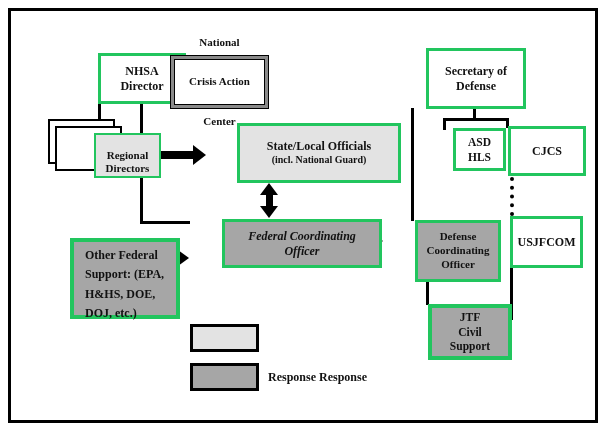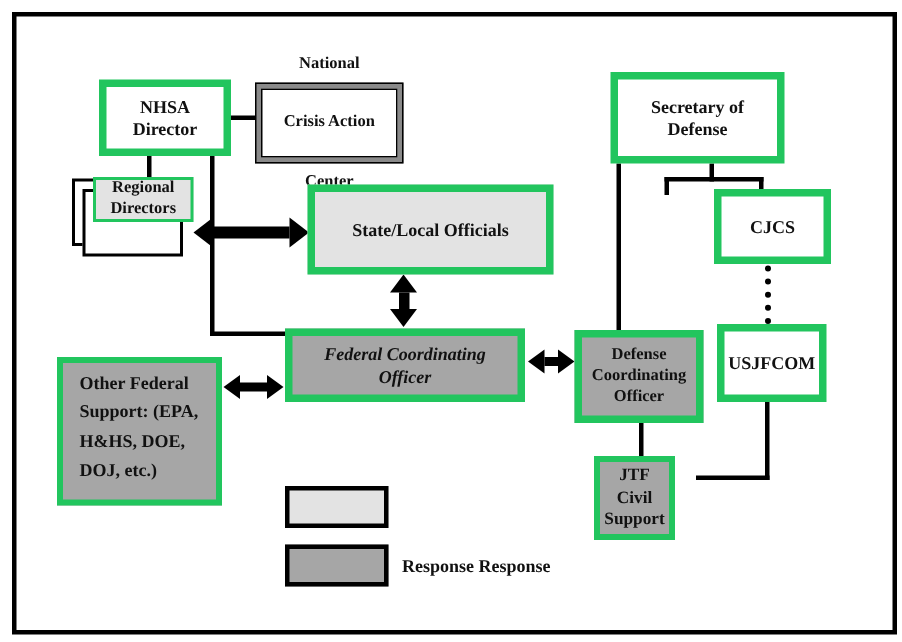--- a/index.html
+++ b/index.html
@@ -7,23 +7,23 @@
     position:relative; width:601px; height:428px; background:#ffffff;
     font-family:"Liberation Serif","DejaVu Serif",serif; color:#111;
     overflow:hidden;
   }
   .frame {
     position:absolute; left:8px; top:8px; width:590px; height:415px;
     border:3px solid #000; box-sizing:border-box;
   }
   .node {
     position:absolute; box-sizing:border-box; background:#fff;
-    border:5px solid #22c55e; display:flex; flex-direction:column;
+    border:3px solid #22c55e; display:flex; flex-direction:column;
     align-items:center; justify-content:center; text-align:center;
-    font-weight:bold; font-size:12px; line-height:1.25;
+    font-weight:bold; font-size:12px; line-height:1.25;margin-left:32px;
   }
   .node span { display:block; }
   .fill-local { background:#e3e3e3; }
   .fill-federal { background:#a6a6a6; }
 
   .nhsa { left:66px; top:53px; width:88px; height:51px; }
 
   .ncac-outer {
     position:absolute; left:170px; top:55px; width:99px; height:54px;
     box-sizing:border-box; border:1px solid #000; background:#8a8a8a; padding:3px;
@@ -32,37 +32,37 @@
     width:100%; height:100%; box-sizing:border-box; border:1px solid #000;
     background:#fff; display:flex; flex-direction:column; align-items:center;
     justify-content:center; text-align:center; font-weight:bold; font-size:11px;
     line-height:1.2;
     gap:26px;
   }
 
   .stackback { position:absolute; box-sizing:border-box; background:#fff; border:2px solid #000; width:67px; height:45px; }
   .rd-b2 { left:48px; top:119px; }
   .rd-b1 { left:55px; top:126px; }
-  .regional { left:62px; top:118px; width:67px; height:30px; border-width:2px; font-size:11px; }
+  .regional { left:62px; top:133px; width:67px; height:45px; border-width:2px; font-size:11px;justify-content:flex-end; }
 
   .statelocal { left:205px; top:123px; width:164px; height:60px; }
   .statelocal .sub { font-size:10px; }
 
   .fco { left:190px; top:219px; width:160px; height:49px;font-style:italic; }
 
-  .other { left:38px; top:238px; width:110px; height:99px; border-width:4px;
+  .other { left:38px; top:238px; width:110px; height:81px; border-width:4px;
            align-items:flex-start; text-align:left; padding-left:11px; padding-top:4px;
            justify-content:flex-start; line-height:1.62; }
 
-  .secdef { left:407px; top:48px; width:116px; height:61px; }
+  .secdef { left:394px; top:48px; width:100px; height:61px; }
   .asd { left:421px; top:128px; width:53px; height:43px; font-size:11.5px; }
   .cjcs { left:476px; top:126px; width:78px; height:50px; }
   .usjfcom { left:478px; top:216px; width:73px; height:52px; }
   .dco { left:383px; top:220px; width:86px; height:62px; font-size:11px; }
-  .jtf { left:396px; top:304px; width:54px; height:56px; border-width:4px; font-size:11.5px; line-height:1.3; }
+  .jtf { left:396px; top:304px; width:84px; height:56px; border-width:4px; font-size:11.5px; line-height:1.3; }
 
   .legend-box { position:absolute; box-sizing:border-box; border:3px solid #000; }
   .lg-local { left:190px; top:324px; width:69px; height:28px; background:#e3e3e3; }
   .lg-federal { left:190px; top:363px; width:69px; height:28px; background:#a6a6a6; }
   .legend-label { position:absolute; font-weight:bold; font-size:12px; white-space:nowrap; }
   .ll-local { left:268px; top:331px; }
   .ll-federal { left:268px; top:370px; }
 
   .ln { position:absolute; background:#000; }
   .ln-dotted { position:absolute; width:0; border-left:4px dotted #000; background:none; }
@@ -136,39 +136,44 @@
 
   <div class="stackback rd-b2"></div>
   <div class="stackback rd-b1"></div>
   <div class="node regional fill-local">
     <span>Regional</span>
     <span>Directors</span>
   </div>
 
   <div class="node statelocal fill-local">
     <span>State/Local Officials</span>
+    <span class="sub">(incl. National Guard)</span>
   </div>
 
   <div class="node fco fill-federal">
     <span>Federal Coordinating</span>
     <span>Officer</span>
   </div>
 
   <div class="node other fill-federal">
     <span>Other Federal</span>
     <span>Support: (EPA,</span>
     <span>H&amp;HS, DOE,</span>
     <span>DOJ, etc.)</span>
   </div>
 
   <div class="node secdef">
     <span>Secretary of</span>
     <span>Defense</span>
   </div>
 
+  <div class="node asd">
+    <span>ASD</span>
+    <span>HLS</span>
+  </div>
 
   <div class="node cjcs">
     <span>CJCS</span>
   </div>
 
   <div class="node usjfcom">
     <span>USJFCOM</span>
   </div>
 
   <div class="node dco fill-federal">

